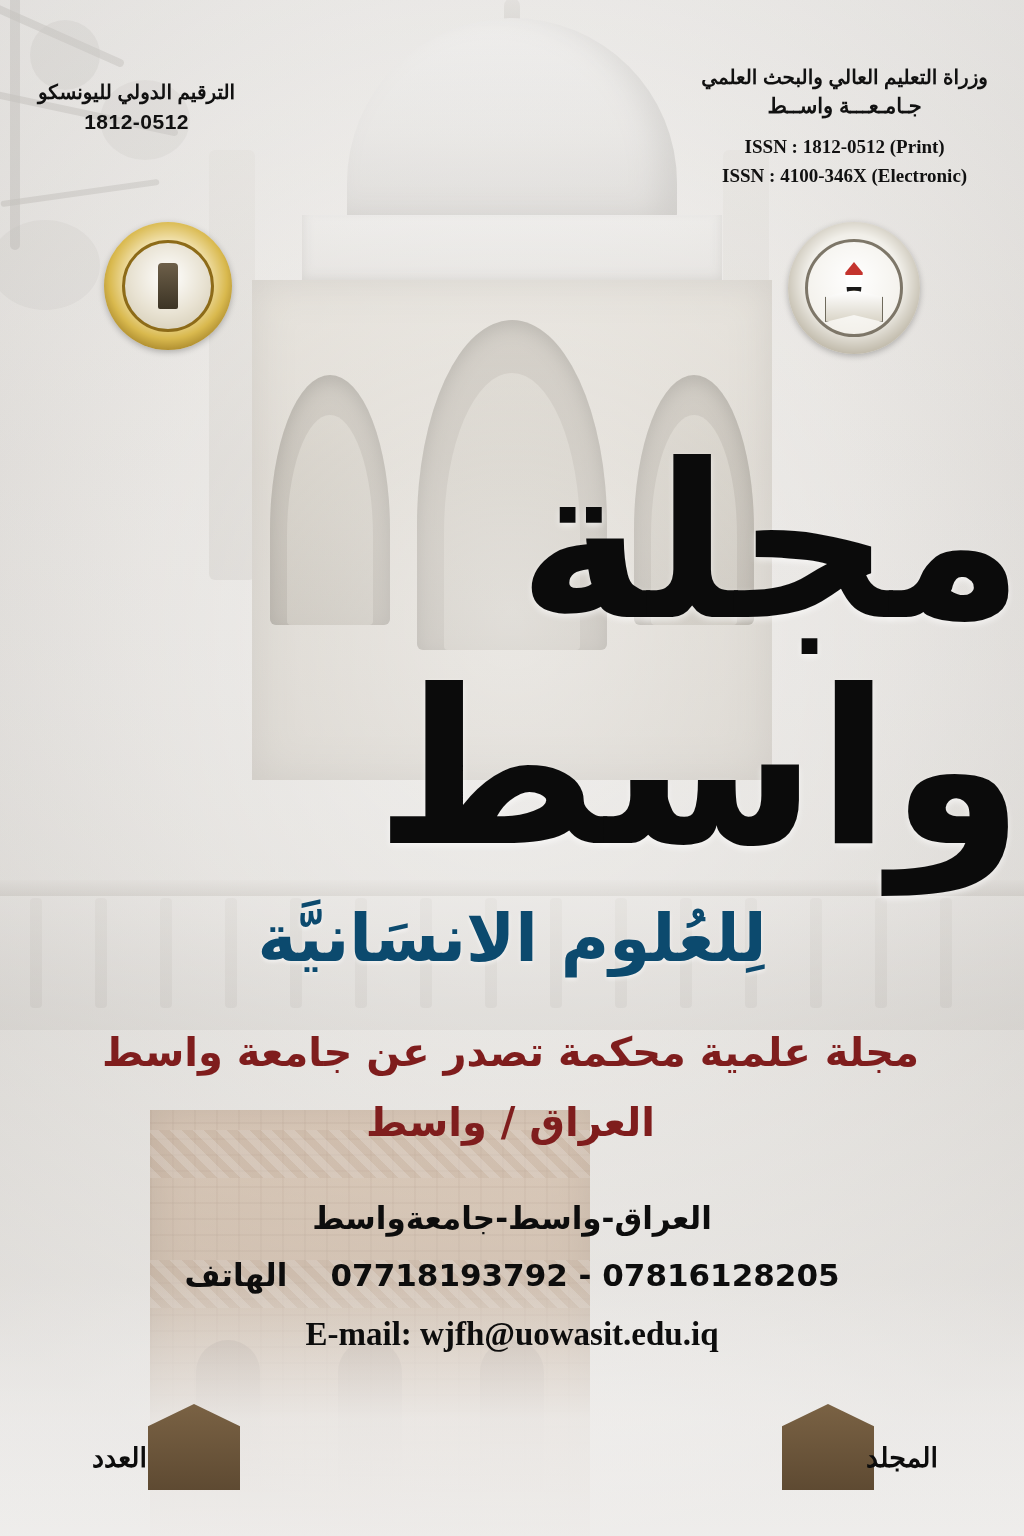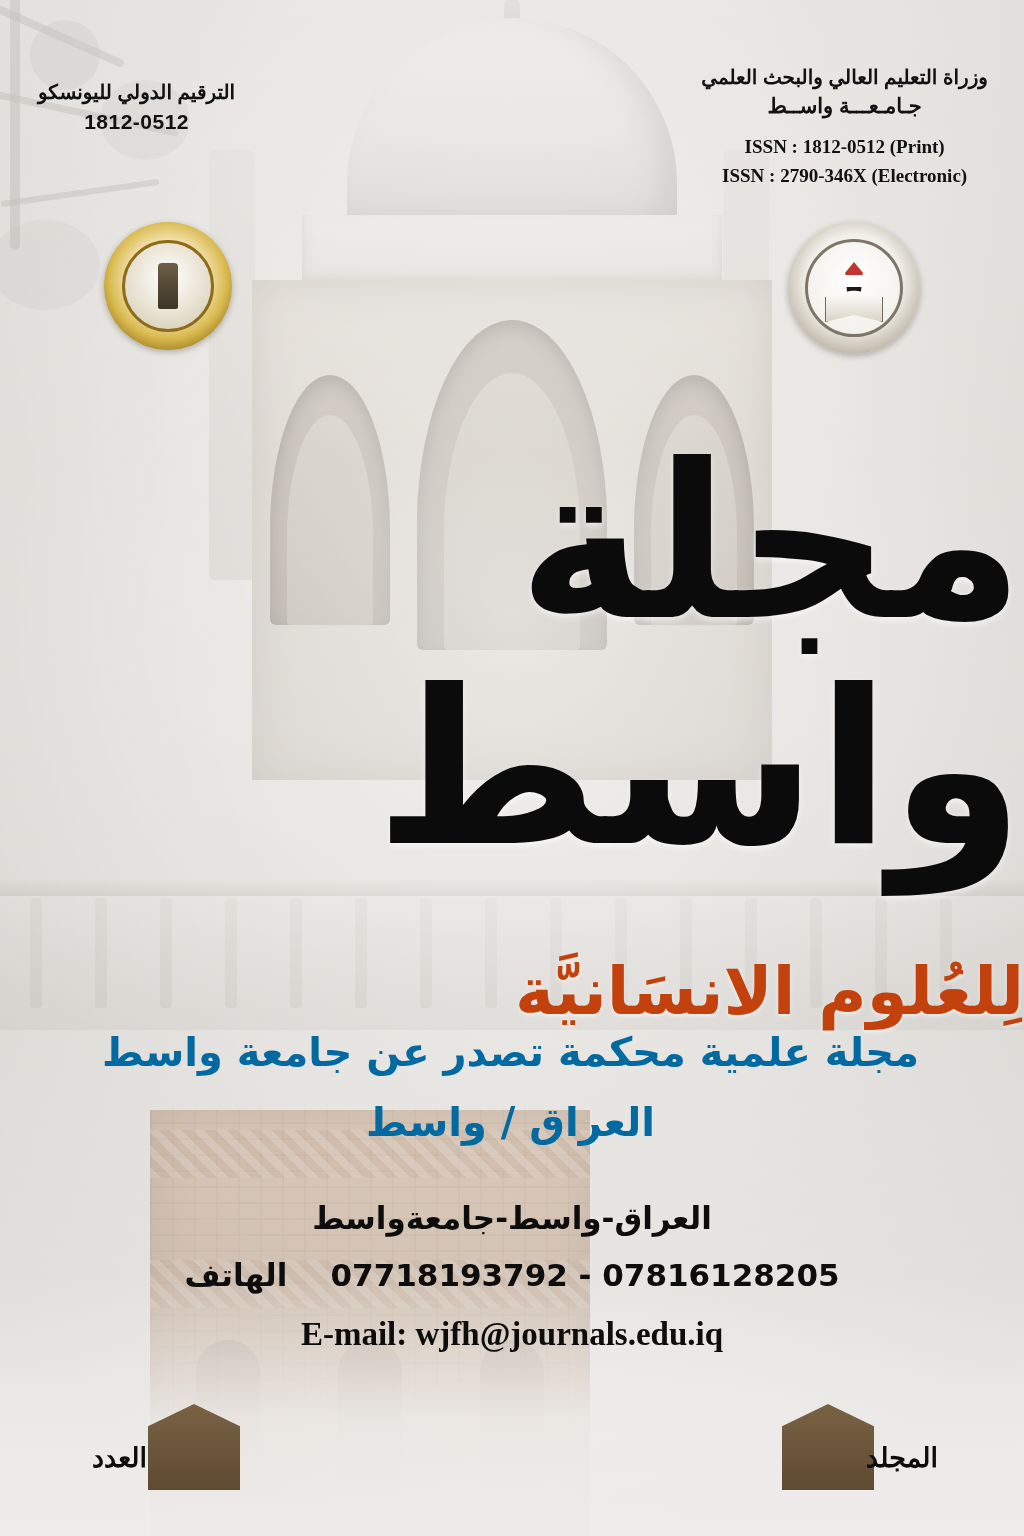--- a/index.html
+++ b/index.html
@@ -283,37 +283,37 @@
     font-family: "DejaVu Sans", sans-serif;
     font-size: 215px;
     line-height: 1.05;
     font-weight: bold;
     direction: rtl;
     text-shadow: 0 3px 6px rgba(255,255,255,.6);
   }
 
   .subtitle {
     position: absolute;
-    top: 953px;
+    top: 900px;
     left: 0; right: 0;
-    text-align: right;
-    color: #c2410c;
+    text-align: center;
+    color: #0c4a6e;
     font-family: "DejaVu Sans", sans-serif;
     font-size: 66px;
     font-weight: bold;
     direction: rtl;
     text-shadow: 0 2px 4px rgba(255,255,255,.6);
   }
 
   .tagline {
     position: absolute;
     top: 1020px;
     left: 0; right: 3px;
     text-align: center;
-    color: #0369a1;
+    color: #7f1d1d;
     font-family: "DejaVu Sans", sans-serif;
     font-size: 40px;
     line-height: 1.6;
     direction: rtl;
     font-weight: 600;
   }
   .tagline .l2 { display: block; margin-top: 6px; }
 
   .contact {
     position: absolute;
@@ -464,21 +464,21 @@
     <div class="top-left-issn">
       <div>الترقيم الدولي لليونسكو</div>
       <div class="num">1812-0512</div>
     </div>
 
     <div class="top-right-block">
       <div class="ministry-line">وزراة التعليم العالي والبحث العلمي</div>
       <div class="univ-line">جـامـعـــة    واســط</div>
       <div class="issn-en">
         <div>ISSN : 1812-0512 (Print)</div>
-        <div>ISSN : 2790-346X (Electronic)</div>
+        <div>ISSN : 4100-346X (Electronic)</div>
       </div>
     </div>
 
     <div class="logo logo-wasit">
       <div class="inner">
           <div class="tower"></div>
         </div>
     </div>
 
     <div class="logo logo-ministry">
@@ -497,21 +497,21 @@
       <span class="l2">العراق / واسط</span>
     </div>
 
     <div class="contact">
       <div>العراق-واسط-جامعةواسط</div>
       <div class="phones">
         <span class="nums">07718193792  -  07816128205</span>
         &nbsp;&nbsp;
         <span>الهاتف</span>
       </div>
-      <div class="email">E-mail: wjfh@journals.edu.iq</div>
+      <div class="email">E-mail: wjfh@uowasit.edu.iq</div>
     </div>
 
     <div class="badge issue"></div>
     <div class="badge-label issue-label">العدد</div>
 
     <div class="badge volume"></div>
     <div class="badge-label volume-label">المجلد</div>
 
 
   </div>

